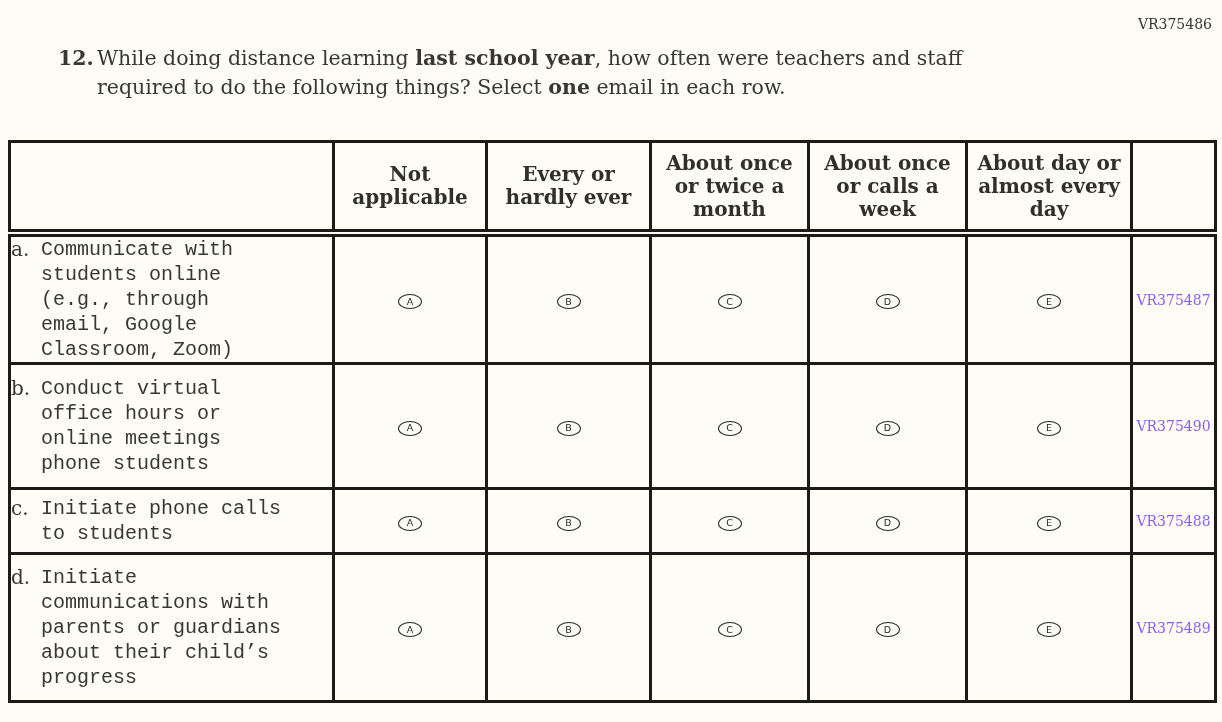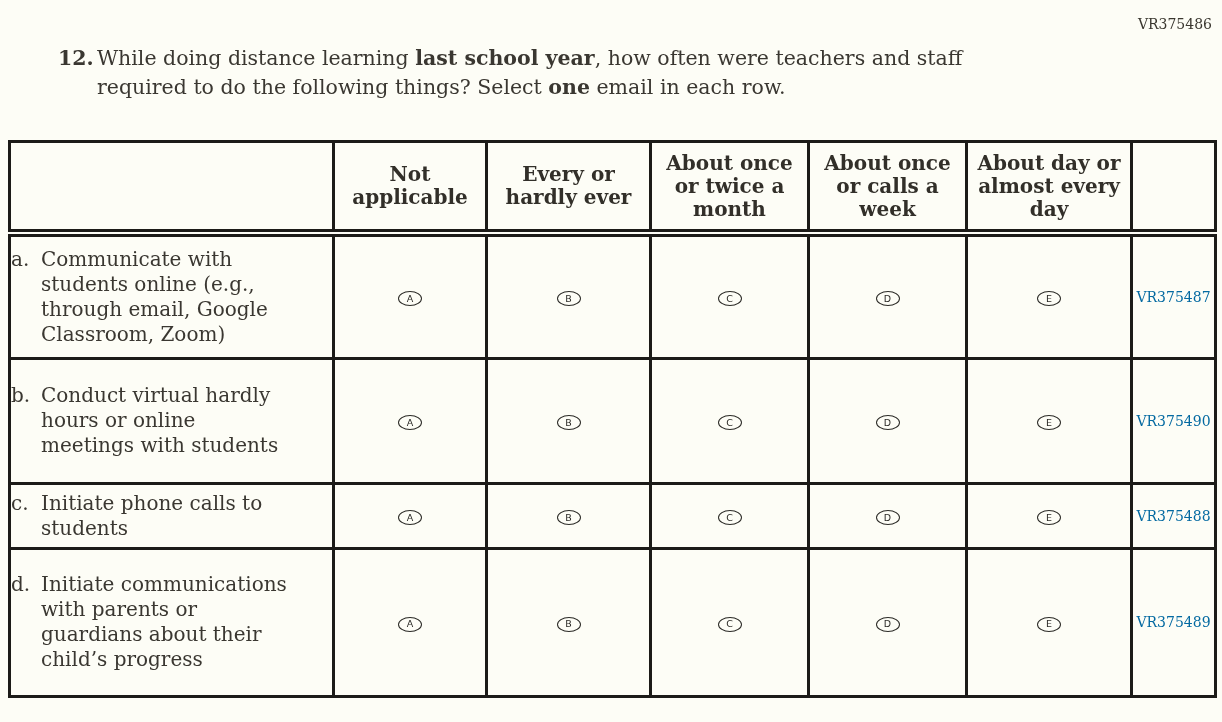--- a/index.html
+++ b/index.html
@@ -91,20 +91,21 @@
     font-size: 20px;
     line-height: 25px;
     color: #3a3731;
   }
   .item-letter {
     width: 30px;
     flex: 0 0 auto;
   }
   .item-text {
     width: 252px;
+    font-family: Liberation Mono, monospace;
   }
 
   td.bubble-cell {
     text-align: center;
   }
   .bubble {
     display: inline-flex;
     align-items: center;
     justify-content: center;
     width: 24px;
@@ -115,21 +116,21 @@
     font-family: "DejaVu Sans", "Liberation Sans", sans-serif;
     font-size: 9.5px;
     line-height: 1;
     color: #2b2a26;
     background: transparent;
   }
 
   td.code-cell {
     text-align: center;
     font-size: 14px;
-    color: #0369a1;
+    color: #8b5cf6;
   }
 </style>
 </head>
 <body>
 
 <div class="top-code">VR375486</div>
 
 <div class="question">
   <div class="q-number">12.</div>
   <div class="q-text"><span>While doing distance learning </span><b>last school year</b><span>, how often were teachers and staff required to do the following things? Select </span><b>one</b><span> email in each row.</span></div>
@@ -168,21 +169,21 @@
       <td class="bubble-cell"><span class="bubble">B</span></td>
       <td class="bubble-cell"><span class="bubble">C</span></td>
       <td class="bubble-cell"><span class="bubble">D</span></td>
       <td class="bubble-cell"><span class="bubble">E</span></td>
       <td class="code-cell">VR375487</td>
     </tr>
     <tr class="row-b">
       <td class="label-cell">
         <div class="label-wrap">
           <span class="item-letter">b.</span>
-          <span class="item-text">Conduct virtual hardly hours or online meetings with students</span>
+          <span class="item-text">Conduct virtual office hours or online meetings phone students</span>
         </div>
       </td>
       <td class="bubble-cell"><span class="bubble">A</span></td>
       <td class="bubble-cell"><span class="bubble">B</span></td>
       <td class="bubble-cell"><span class="bubble">C</span></td>
       <td class="bubble-cell"><span class="bubble">D</span></td>
       <td class="bubble-cell"><span class="bubble">E</span></td>
       <td class="code-cell">VR375490</td>
     </tr>
     <tr class="row-c">

